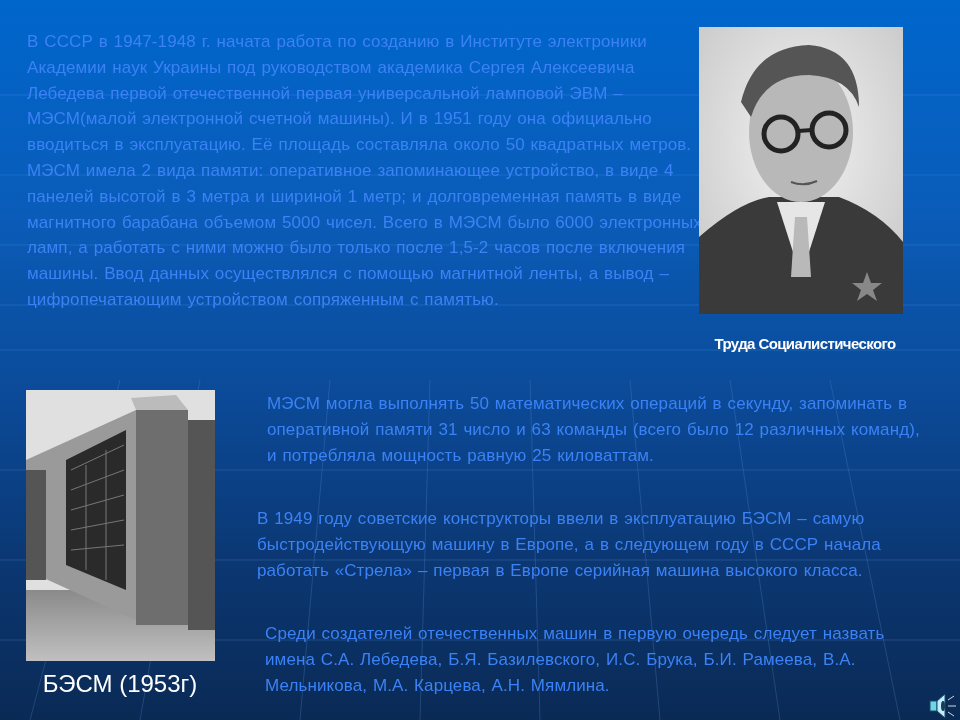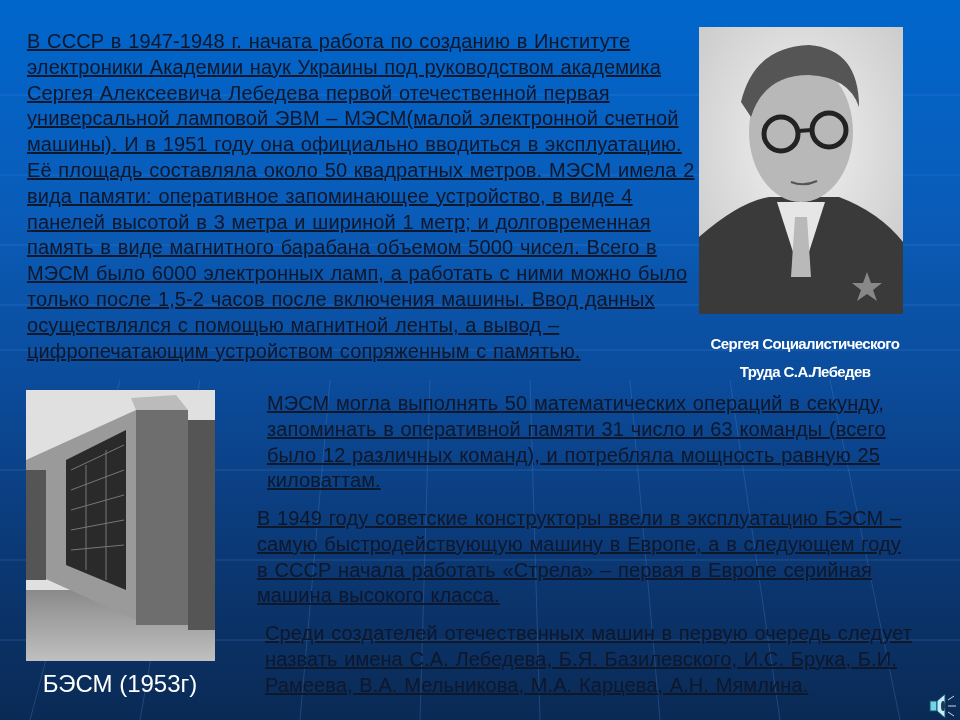--- a/index.html
+++ b/index.html
@@ -4,22 +4,22 @@
 <style>
   html, body { margin: 0; padding: 0; }
   body {
     width: 960px; height: 720px; overflow: hidden; position: relative;
     background: linear-gradient(180deg, #0066cc 0%, #0a5cb8 30%, #0b4a98 55%, #0b3670 80%, #0a2a55 100%);
     font-family: "Liberation Sans", sans-serif;
     color: #ffffff;
   }
   .grid-lines { position: absolute; inset: 0; pointer-events: none; }
   .text-block {
-    position: absolute; font-size: 20px; line-height: 25.8px; color: #0f172a;
-    letter-spacing: 0.1px; word-spacing: 1px; text-decoration: underline;
+    position: absolute; font-size: 17px; line-height: 25.8px; color: #3b82f6;
+    letter-spacing: 0.1px; word-spacing: 1px;
   }
   .text-block p { margin: 0; }
   #intro { left: 27px; top: 29px; width: 680px; }
   #para2 { left: 267px; top: 391px; width: 660px; }
   #para3 { left: 257px; top: 506px; width: 660px; }
   #para4 { left: 265px; top: 621px; width: 660px; }
   .photo {
     position: absolute; background: #eee; overflow: hidden;
   }
   #portrait { left: 699px; top: 27px; width: 204px; height: 287px; background: #efefef; }
@@ -82,22 +82,21 @@
     <path d="M42 75 Q55 20 110 18 Q160 22 160 80 Q150 50 110 48 Q65 48 52 90 Z" fill="#555"></path>
     <circle cx="82" cy="107" r="17" fill="none" stroke="#222" stroke-width="5"></circle>
     <circle cx="130" cy="103" r="17" fill="none" stroke="#222" stroke-width="5"></circle>
     <line x1="99" y1="104" x2="113" y2="103" stroke="#222" stroke-width="4"></line>
     <path d="M92 155 Q105 160 118 154" stroke="#555" stroke-width="2" fill="none"></path>
     <polygon points="168,245 172,256 183,256 174,263 178,274 168,267 158,274 162,263 153,256 164,256" fill="#888"></polygon>
   </svg>
 </div>
 
 <div class="caption" id="portrait-caption">
-  <div>Сергея Социалистического</div>
-  <div>Труда С.А.Лебедев</div>
+  <div>Труда Социалистического</div>
 </div>
 
 <div class="photo" id="besm-photo">
   <svg width="189" height="271" viewBox="0 0 189 271">
     <defs>
       <linearGradient id="floor" x1="0" y1="0" x2="0" y2="1">
         <stop offset="0%" stop-color="#8a8a8a"></stop>
         <stop offset="100%" stop-color="#c0c0c0"></stop>
       </linearGradient>
     </defs>

